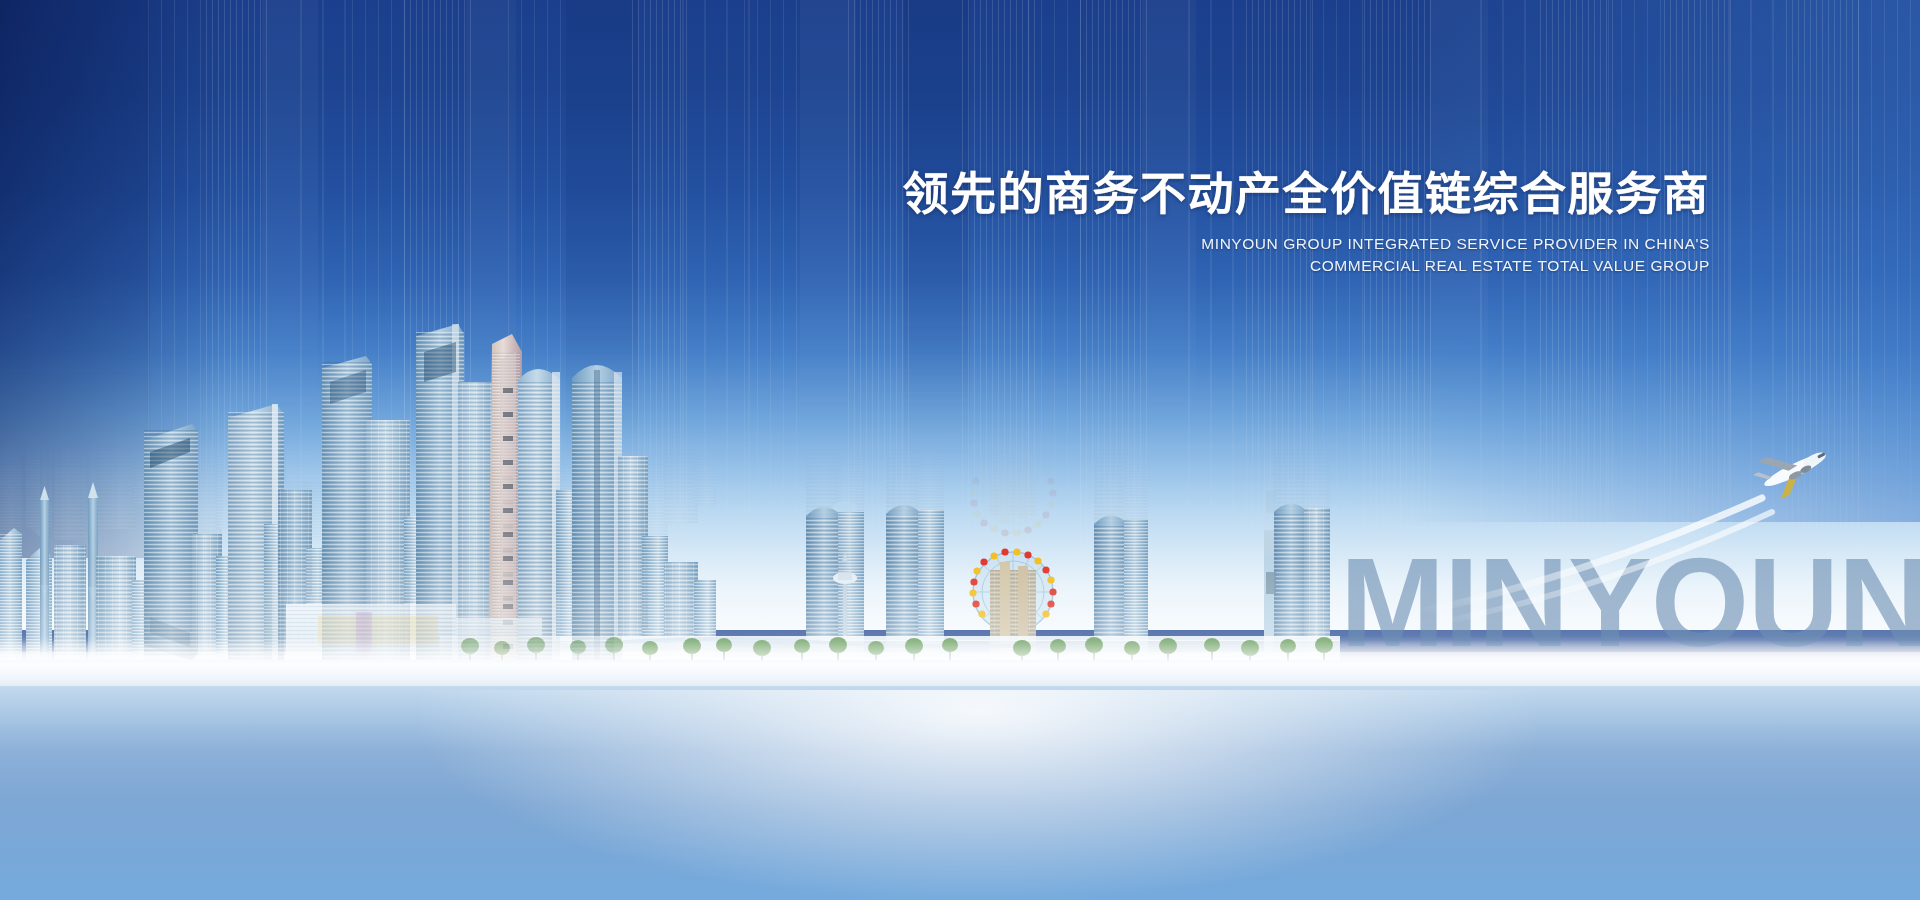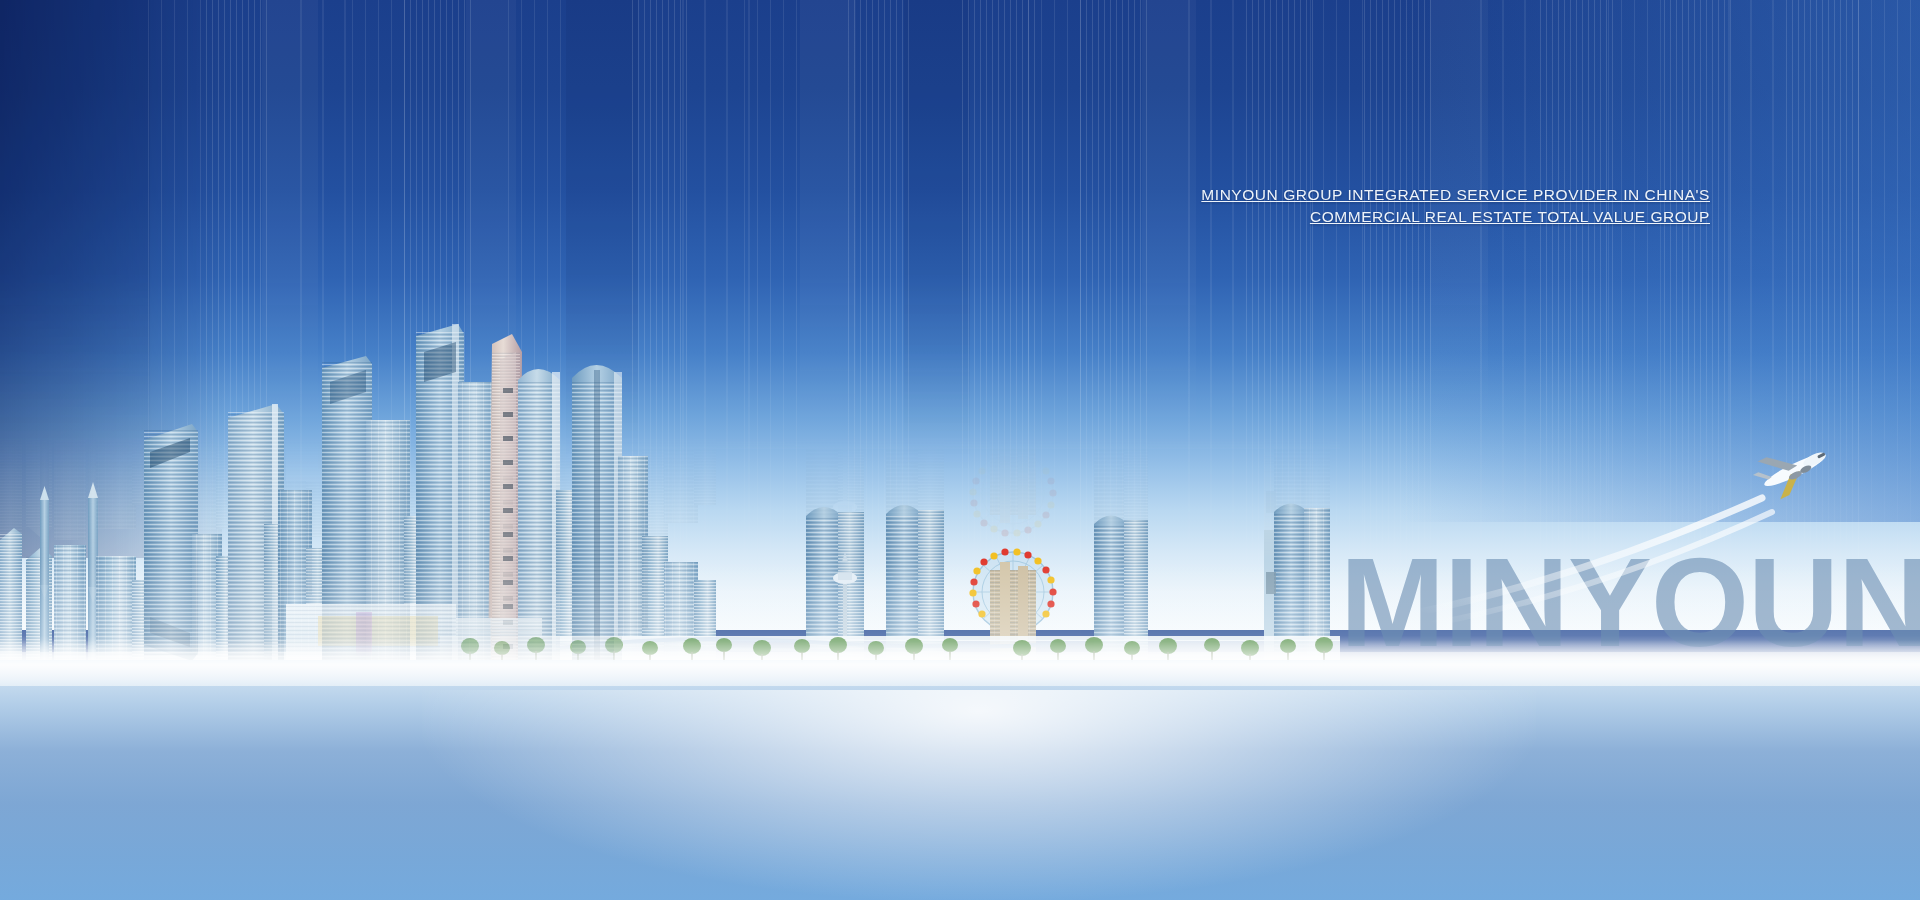--- a/index.html
+++ b/index.html
@@ -87,21 +87,21 @@
     text-shadow:0 1px 4px rgba(8,28,70,.55),0 0 1px rgba(255,255,255,.6);
     white-space:nowrap;
   }
   .subline{
     margin:14px 0 0 0;
     font-size:15.5px;line-height:1.45;
     color:#eef4fb;font-weight:normal;
     letter-spacing:.55px;
     text-shadow:0 1px 2px rgba(10,30,72,.5);
   }
-  .subline span{display:block;text-decoration:underline;}
+  .subline span{display:block;}
 
   
   .watermark{
     position:absolute;left:1340px;top:540px;
     font-size:126px;line-height:1;
     font-weight:bold;letter-spacing:-1px;
     color:#6e90b4;opacity:.62;
     white-space:nowrap;z-index:12;
     font-family:"Liberation Sans","DejaVu Sans",sans-serif;
   }
@@ -529,19 +529,20 @@
         <path d="M-6,2 L-26,20 L-16,20 L4,3 Z" fill="#c9b24a"></path>
         <path d="M-28,-3 L-40,-14 L-34,-14 L-24,-4 Z" fill="#b6c1cb"></path>
         <ellipse cx="-2" cy="5" rx="7" ry="3.2" fill="#8d99a4"></ellipse>
         <ellipse cx="10" cy="4" rx="6" ry="3" fill="#7f8c98"></ellipse>
         <rect x="26" y="-3" width="8" height="3" rx="1.5" fill="#5d6b78"></rect>
       </g>
     </svg>
   </div>
 
   <div class="textblock">
+    <h1 class="headline">领先的商务不动产全价值链综合服务商</h1>
     <p class="subline">
       <span>MINYOUN GROUP INTEGRATED SERVICE PROVIDER IN CHINA'S</span>
       <span>COMMERCIAL REAL ESTATE TOTAL VALUE GROUP</span>
     </p>
   </div>
 
 </div>
 
 </body></html>

